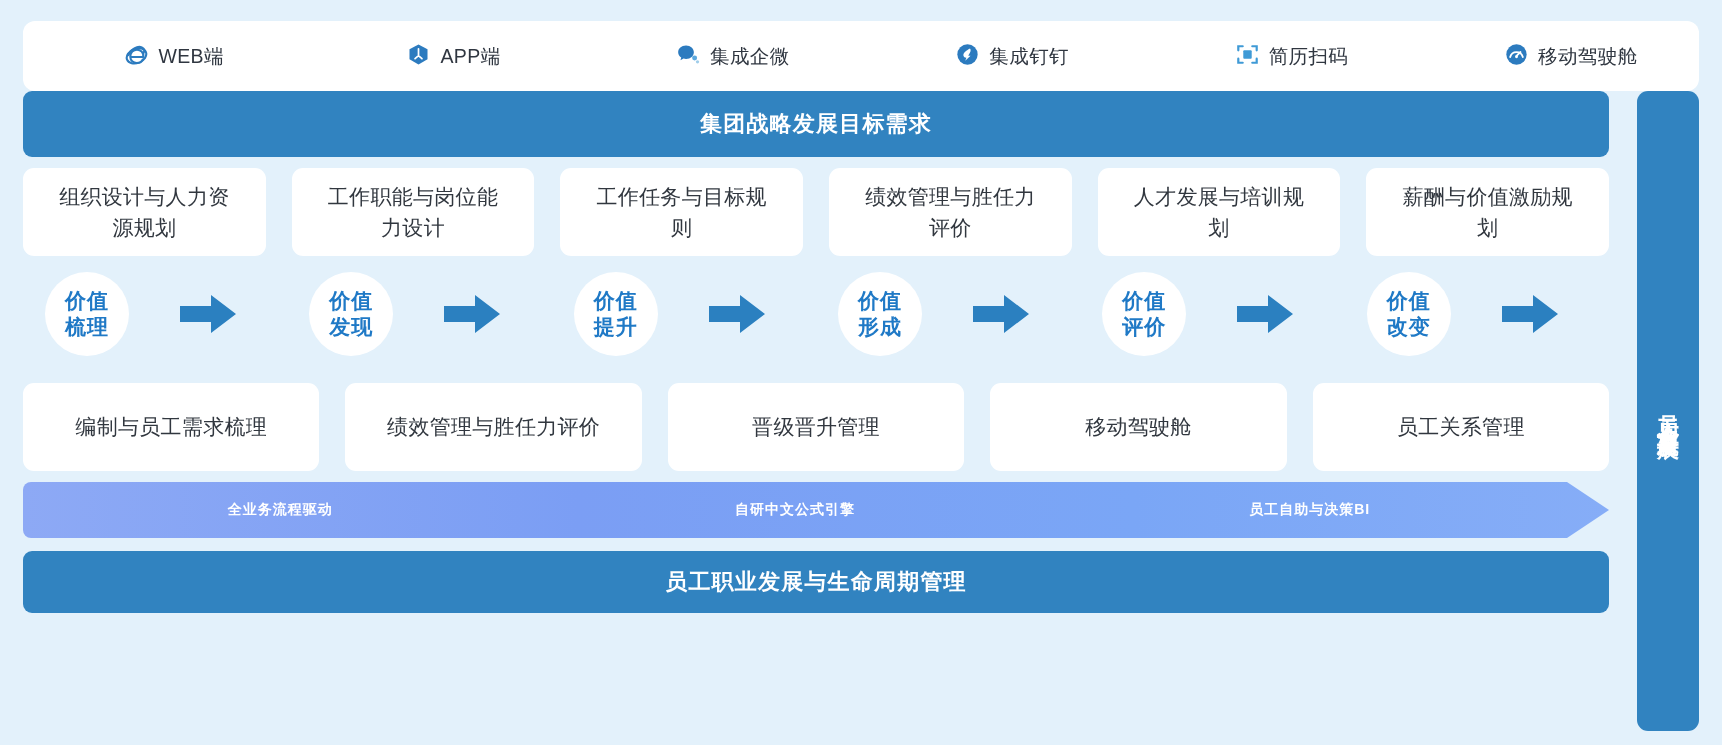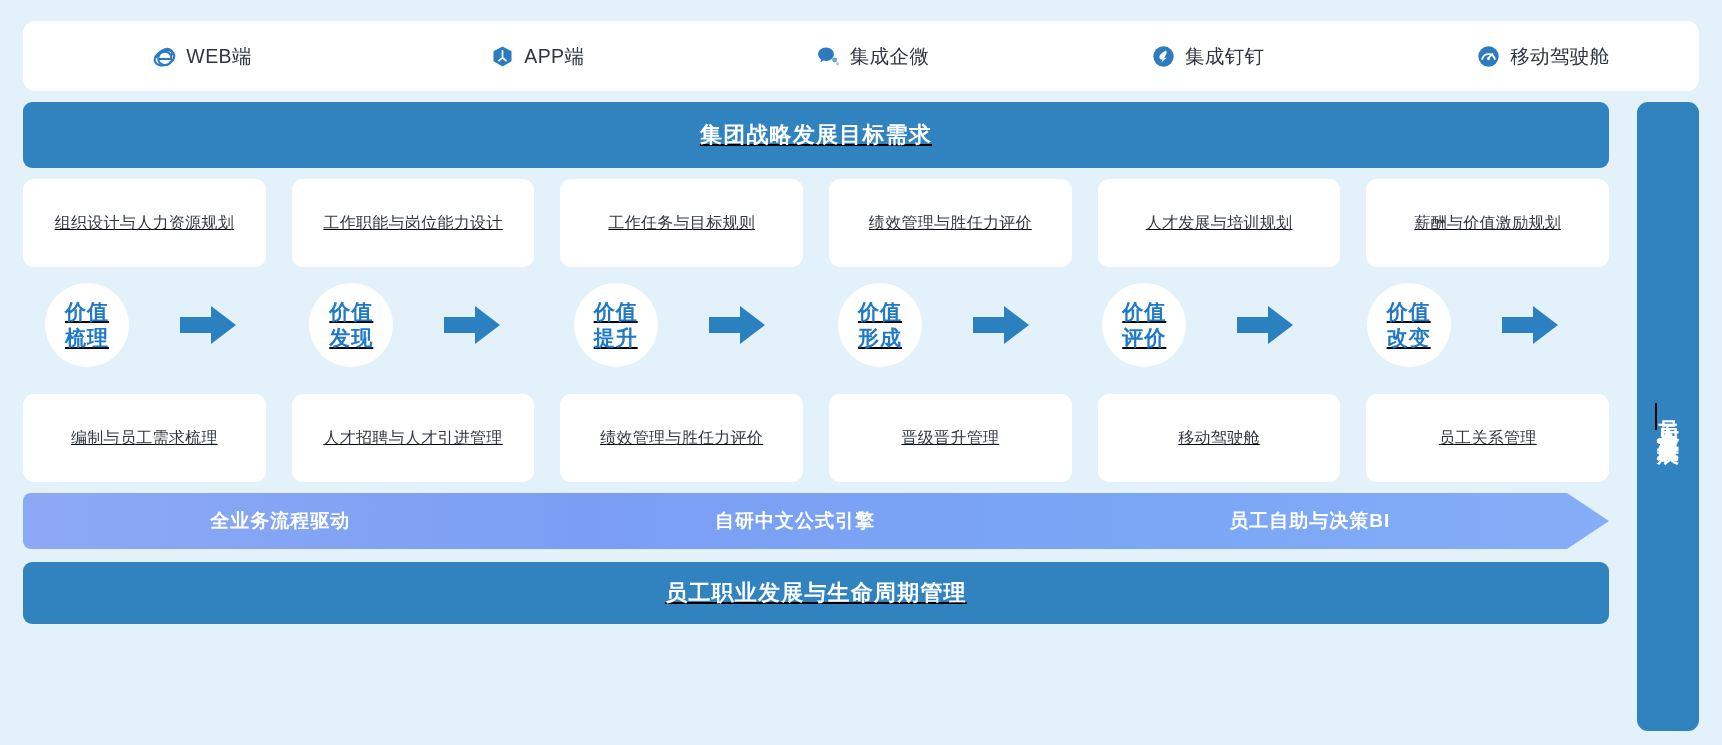--- a/index.html
+++ b/index.html
@@ -27,43 +27,41 @@
     border-radius: 12px;
     height: 70px;
     margin: 9px 9px 0 9px;
     display: flex;
     align-items: center;
     flex-shrink: 0;
   }
   .channel {
     flex: 1 1 0;
     display: flex;
-    align-items: center;
+    align-items: flex-start;
     justify-content: center;
     gap: 10px;
     cursor: default;
     padding-left: 24px;
   }
   .channel .ch-label {
     font-size: 19.5px;
     color: #2f3640;
     letter-spacing: .4px;
     white-space: nowrap;
   }
   .ch-ico { width: 23px; height: 23px; flex: 0 0 auto; display: block; }
 
   
   .body-row {
     display: flex;
     flex: 1 1 auto;
     gap: 28px;
     padding: 0 9px 0 9px;
-    margin-top: 11px;
     min-height: 0;
-    text-decoration: underline;
   }
   .left-col {
     flex: 1 1 auto;
     display: flex;
     flex-direction: column;
     min-width: 0;
   }
 
   
   .banner-blue {
@@ -90,21 +88,21 @@
   .card {
     flex: 1 1 0;
     background: #ffffff;
     border-radius: 11px;
     min-height: 88px;
     display: flex;
     align-items: center;
     justify-content: center;
     text-align: center;
     padding: 8px 29px;
-    font-size: 16px;
+    font-size: 21px;
     color: #31373f;
     line-height: 1.5;
     letter-spacing: .3px;
   }
 
   
   .stage-row {
     display: flex;
     align-items: center;
     margin-top: 6px;
@@ -157,21 +155,21 @@
     display: flex;
     align-items: center;
     background: linear-gradient(90deg, #8da9f5 0%, #7b9ef4 35%, #7aa6f6 70%, #86adf7 100%);
     border-radius: 8px 0 0 8px;
     clip-path: polygon(0 0, calc(100% - 42px) 0, 100% 50%, calc(100% - 42px) 100%, 0 100%);
   }
   .strip-seg {
     flex: 1 1 0;
     text-align: center;
     color: #ffffff;
-    font-size: 19px;
+    font-size: 14px;
     font-weight: bold;
     letter-spacing: 1px;
     white-space: nowrap;
   }
   .strip-seg.seg-last { padding-right: 42px; }
 
   
   .banner-bottom {
     background: #3183c0;
     border-radius: 9px;
@@ -246,20 +244,32 @@
     <div class="channel">
       <span class="ch-ico">
         <svg viewBox="0 0 24 24" width="23" height="23">
           <circle cx="12" cy="12" r="10.6" fill="#2c7bbf"></circle>
           <path d="M14.6 5.8 C10.4 8 7.2 10.6 7.8 13.4 c0.3 1.4 1.7 2 3.1 1.9 l-1.3 3.1 l5.6 -5.2 l-2.5 0.2 c0 0 1.9 -3.4 2.2 -4.1 c0.6 -1.3 0.5 -2.6 -0.3 -3.5 Z" fill="#ffffff"></path>
         </svg>
       </span>
       <span class="ch-label">集成钉钉</span>
     </div>
 
+    <div class="channel">
+      <span class="ch-ico">
+        <svg viewBox="0 0 24 24" width="23" height="23">
+          <path d="M2.4 7.6 V3.4 H7" fill="none" stroke="#3f9ad6" stroke-width="2.3" stroke-linecap="round"></path>
+          <path d="M17 3.4 H21.6 V7.6" fill="none" stroke="#3f9ad6" stroke-width="2.3" stroke-linecap="round"></path>
+          <path d="M21.6 16.4 V20.6 H17" fill="none" stroke="#3f9ad6" stroke-width="2.3" stroke-linecap="round"></path>
+          <path d="M7 20.6 H2.4 V16.4" fill="none" stroke="#3f9ad6" stroke-width="2.3" stroke-linecap="round"></path>
+          <rect x="7.6" y="7.6" width="8.8" height="8.8" rx="1" fill="#3f9ad6"></rect>
+        </svg>
+      </span>
+      <span class="ch-label">简历扫码</span>
+    </div>
 
     <div class="channel">
       <span class="ch-ico">
         <svg viewBox="0 0 24 24" width="23" height="23">
           <circle cx="12" cy="12" r="10.6" fill="#2c7bbf"></circle>
           <path d="M5.4 14.6 a6.8 6.8 0 0 1 13.2 0" fill="none" stroke="#ffffff" stroke-width="1.9" stroke-linecap="round"></path>
           <path d="M12 13.4 L16.2 9.4" stroke="#ffffff" stroke-width="1.9" stroke-linecap="round"></path>
           <circle cx="12" cy="14.4" r="1.5" fill="#ffffff"></circle>
         </svg>
       </span>
@@ -356,21 +366,20 @@
             <svg class="arrow-glyph" viewBox="0 0 60 44">
               <path d="M2 14 H33 V3 L58 22 L33 41 V30 H2 Z" fill="#2b80c0"></path>
             </svg>
           </div>
         </div>
 
       </div>
 
       <div class="card-row">
         <div class="card">编制与员工需求梳理</div>
-        <div class="card">人才招聘与人才引进管理</div>
         <div class="card">绩效管理与胜任力评价</div>
         <div class="card">晋级晋升管理</div>
         <div class="card">移动驾驶舱</div>
         <div class="card">员工关系管理</div>
       </div>
 
       <div class="strip-wrap">
         <div class="strip">
           <div class="strip-seg">全业务流程驱动</div>
           <div class="strip-seg">自研中文公式引擎</div>

